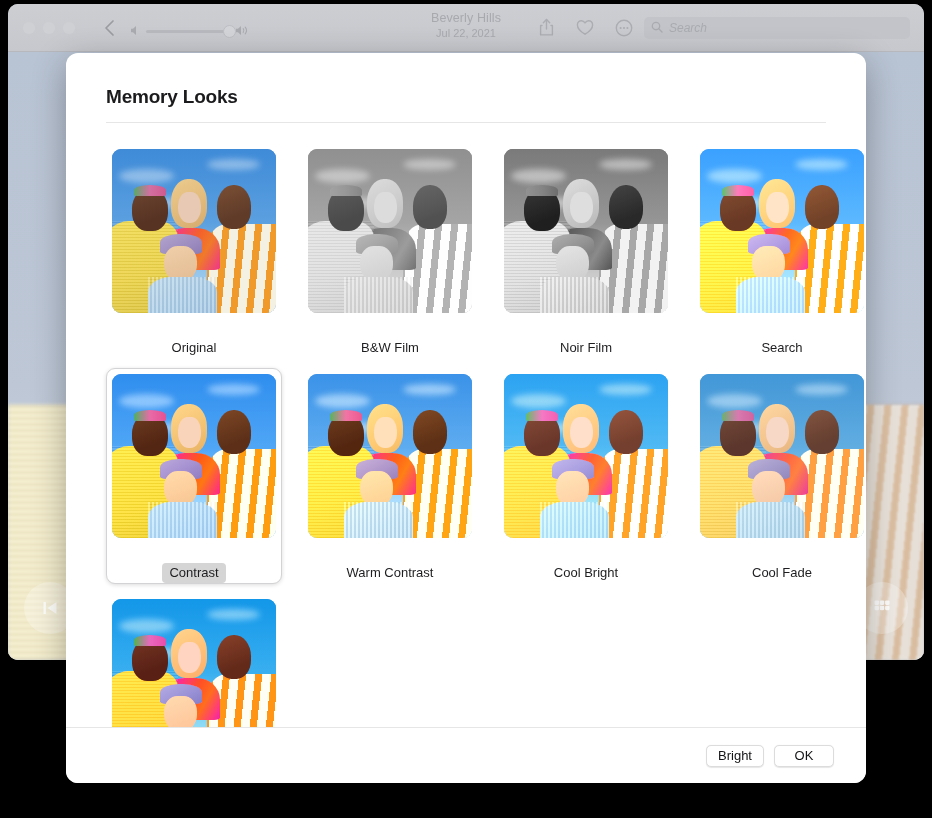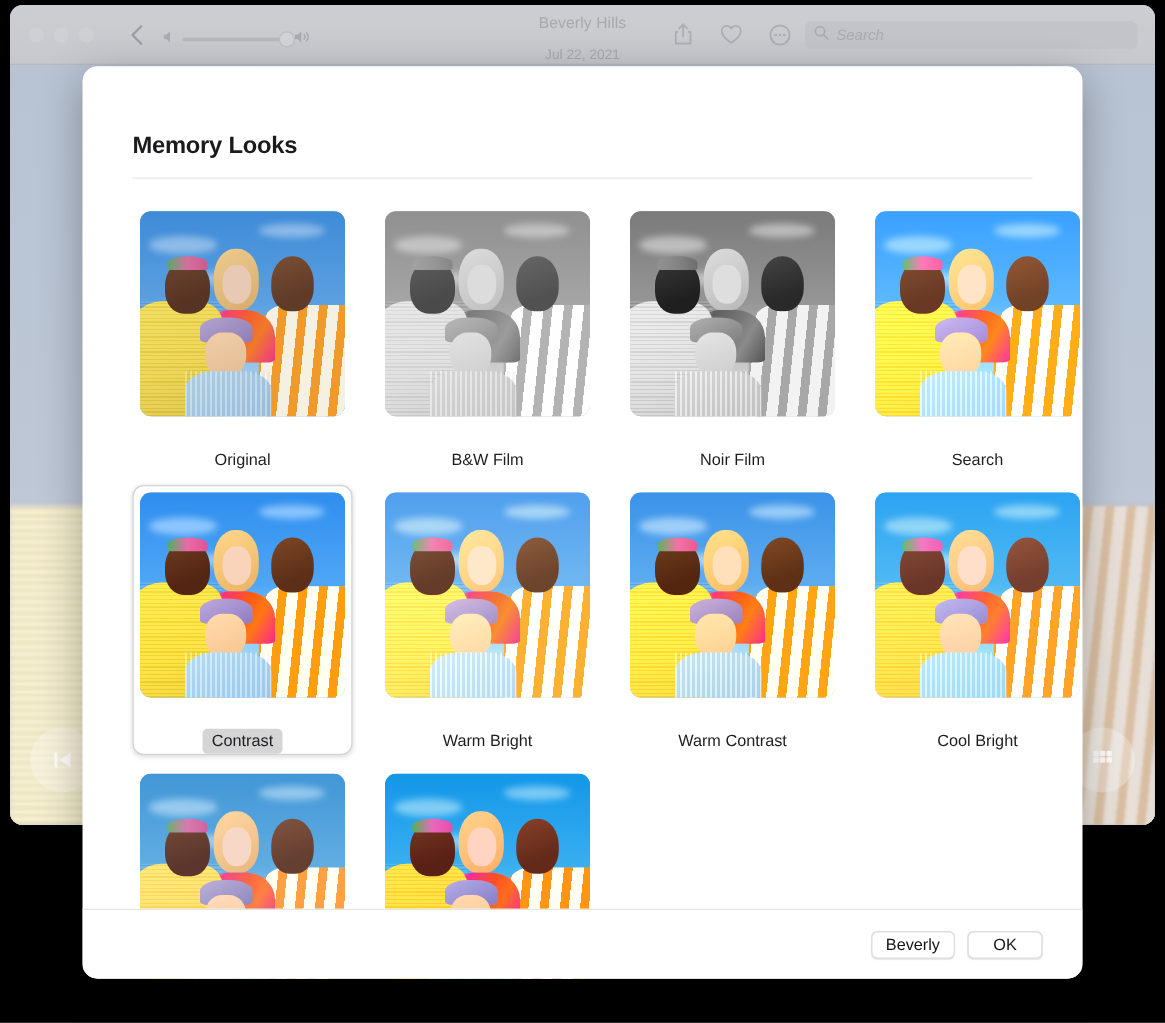--- a/index.html
+++ b/index.html
@@ -92,21 +92,21 @@
   }
   .win-title {
     font-size: 12.5px;
     color: #a7a9ae;
     font-weight: 400;
     letter-spacing: 0.1px;
   }
   .win-subtitle {
     font-size: 11px;
     color: #a7a9ae;
-    margin-top: 13px;
+    margin-top: 2px;
   }
 
   .tb-icons {
     position: absolute;
     left: 530px;
     top: 14px;
     display: flex;
     gap: 21px;
     align-items: center;
     color: #abadb2;
@@ -212,21 +212,20 @@
   }
 
   .modal-head {
     padding: 33px 40px 0 40px;
   }
   .modal-title {
     font-size: 19px;
     font-weight: bold;
     color: #1b1b1d;
     letter-spacing: -0.2px;
-    margin-top: 20px;
   }
   .modal-divider {
     margin-top: 14px;
     height: 1px;
     background: #e6e6e7;
   }
 
   .looks-grid {
     padding: 20px 40px 0 40px;
     display: grid;
@@ -643,44 +642,20 @@
   <div class="head-dark2"></div>
   <div class="hat-purple"></div>
   <div class="head-front"></div>
   <div class="p-blue">
     <div class="p-blue-knit"></div>
   </div>
 </div>
           <div class="look-label selected-label">Contrast</div>
         </div>
         <div class="look-cell">
-          <div class="thumb" style="filter: brightness(1.12) saturate(1.12) sepia(0.14);">
-  <div class="ph-sky"></div>
-  <div class="ph-cloud ph-c1"></div>
-  <div class="ph-cloud ph-c2"></div>
-  <div class="ph-cloud ph-c3"></div>
-  <div class="p-stripe"></div>
-  <div class="p-pink"></div>
-  <div class="p-yellow">
-    <div class="p-yellow-knit"></div>
-  </div>
-  <div class="head-dark"></div>
-  <div class="head-blonde">
-    <div class="face-pale"></div>
-  </div>
-  <div class="head-dark2"></div>
-  <div class="hat-purple"></div>
-  <div class="head-front"></div>
-  <div class="p-blue">
-    <div class="p-blue-knit"></div>
-  </div>
-</div>
-          <div class="look-label">Warm Bright</div>
-        </div>
-        <div class="look-cell">
           <div class="thumb" style="filter: sepia(0.16) contrast(1.2) saturate(1.2);">
   <div class="ph-sky"></div>
   <div class="ph-cloud ph-c1"></div>
   <div class="ph-cloud ph-c2"></div>
   <div class="ph-cloud ph-c3"></div>
   <div class="p-stripe"></div>
   <div class="p-pink"></div>
   <div class="p-yellow">
     <div class="p-yellow-knit"></div>
   </div>
@@ -765,17 +740,17 @@
   <div class="head-front"></div>
   <div class="p-blue">
     <div class="p-blue-knit"></div>
   </div>
 </div>
           <div class="look-label">Cool Contrast</div>
         </div>
       </div>
 
     <div class="modal-footer">
-      <div class="btn">Beverly</div>
+      <div class="btn">Bright</div>
       <div class="btn btn-ok">OK</div>
     </div>
   </div>
 </div>
 
 </body></html>

